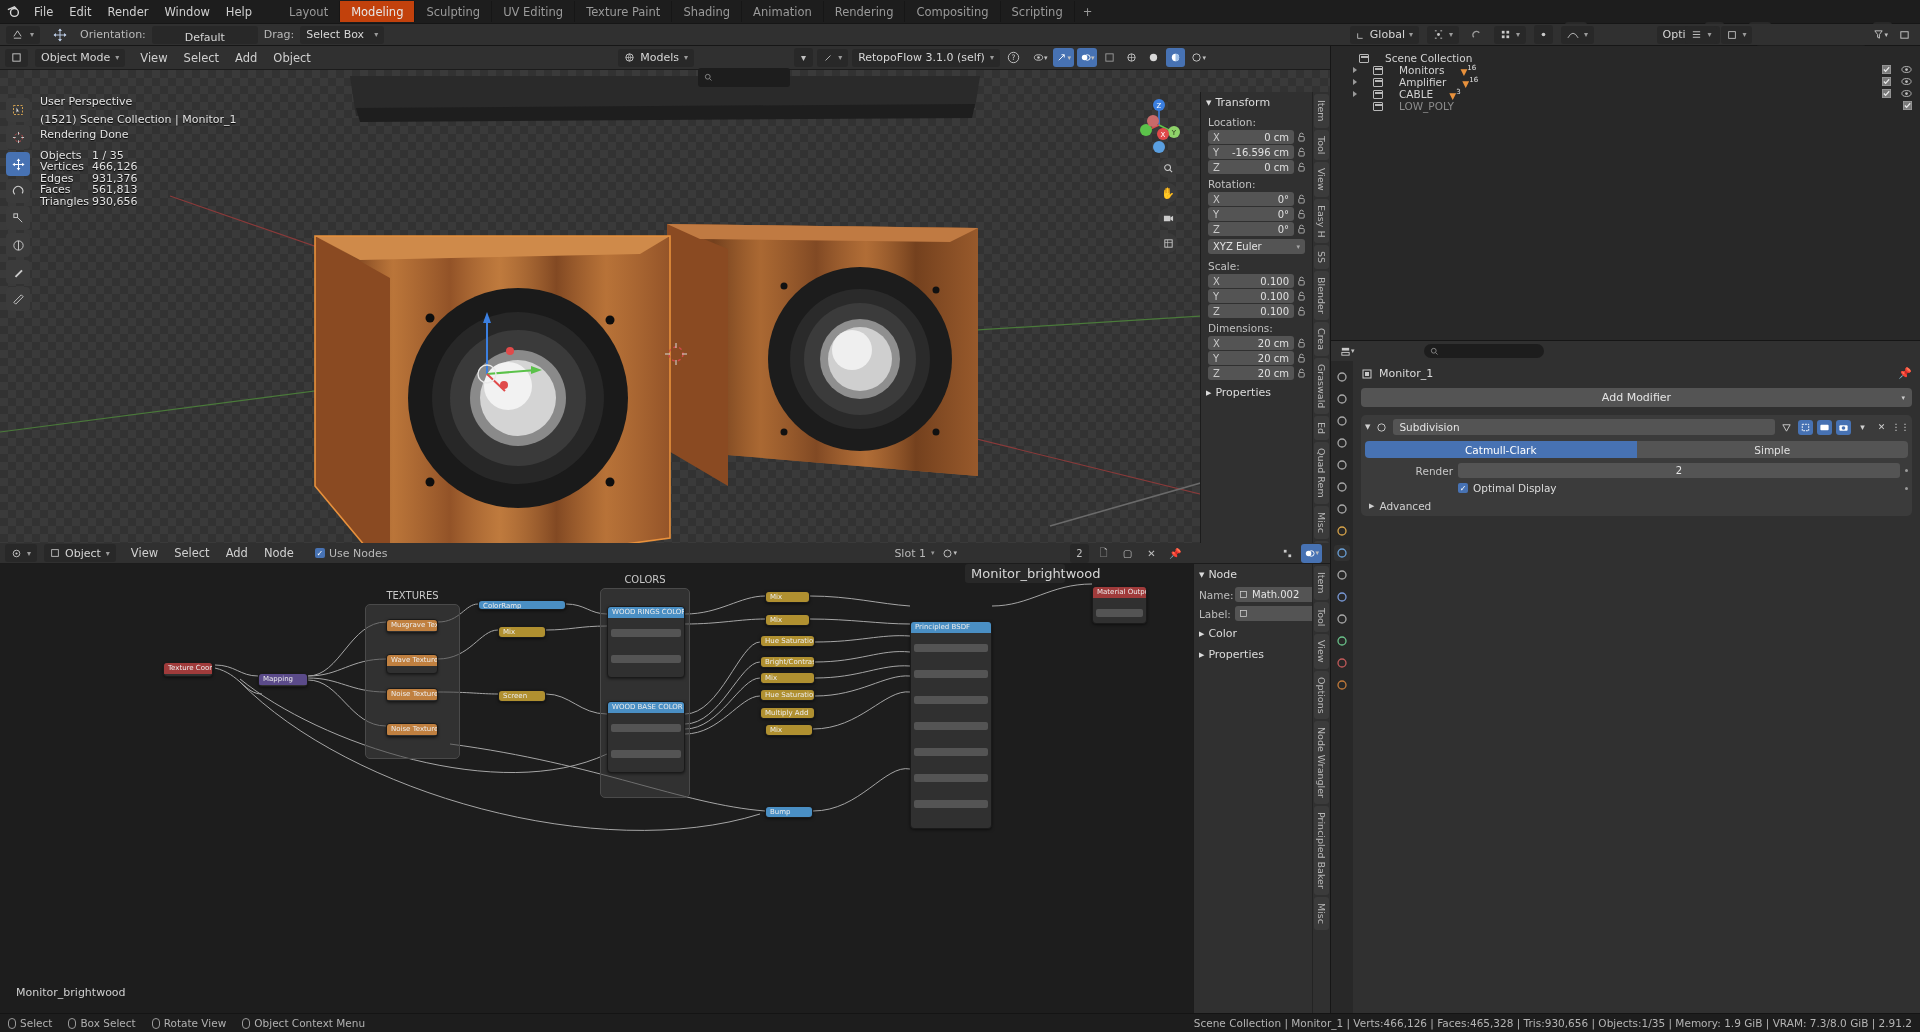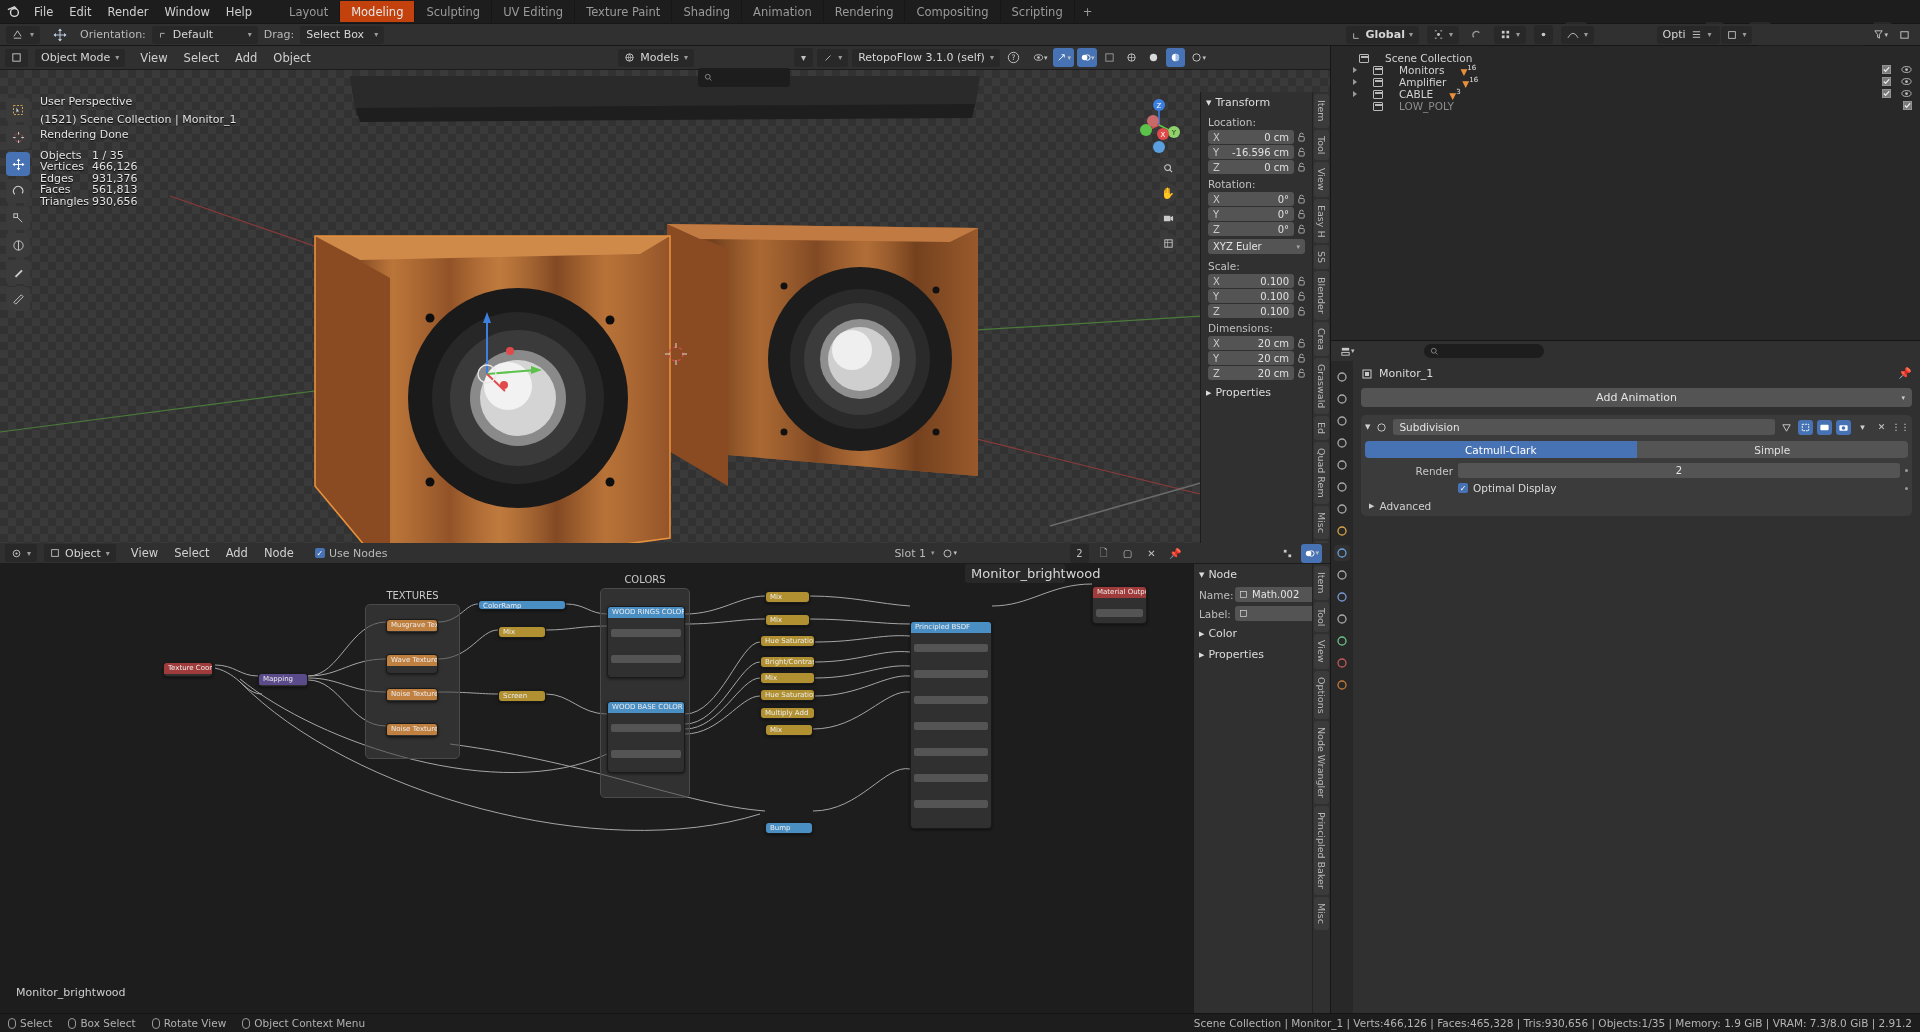--- a/index.html
+++ b/index.html
@@ -323,34 +323,34 @@
         </svg>
       <span class="chev">▾</span>
     </div>
     <div style="width:28px;display:flex;justify-content:center;">
       <svg width="14" height="14" viewBox="0 0 14 14">
           <path d="M7 1 v12 M1 7 h12" stroke="#b9c9e2" stroke-width="1"></path>
           <path d="M7 0.5 l-2 2.5 h4 z M7 13.5 l-2 -2.5 h4 z M0.5 7 l2.5 -2 v4 z M13.5 7 l-2.5 -2 v4 z" fill="#b9c9e2"></path>
         </svg>
     </div>
     <span class="lbl">Orientation:</span>
-    <div class="dropdown" style="width:106px;">
+    <div class="dropdown" style="width:106px;flex-direction:column;">
       <svg width="10" height="10" viewBox="0 0 12 12">
           <path d="M3 9 L3 4 L8 4" stroke="#c0c0c0" stroke-width="1" fill="none"></path>
         </svg>
       <span>Default</span>
       <span class="chev">▾</span>
     </div>
     <span class="lbl">Drag:</span>
     <div class="dropdown" style="width:84px;">
       <span>Select Box</span>
       <span class="chev">▾</span>
     </div>
 
-    <div style="margin-left:auto;display:flex;align-items:center;gap:8px;margin-right:320px;font-weight:bold;">
+    <div style="margin-left:auto;display:flex;align-items:center;gap:8px;margin-right:320px;">
       <div class="dropdown" style="gap:4px;">
         <svg width="10" height="10" viewBox="0 0 12 12">
             <path d="M2 10 L2 4 M2 10 L8 10" stroke="#c9c9c9" stroke-width="1"></path>
           </svg>
         <span>Global</span>
         <span class="chev">▾</span>
       </div>
       <div class="dropdown">
         <svg width="11" height="11" viewBox="0 0 12 12">
             <circle cx="6" cy="6" r="1.6" fill="#c9c9c9"></circle>
@@ -1025,21 +1025,21 @@
           </div>
           <div class="node" style="left: 760px; top: 125px; width: 55px; height: 12px;">
             <div class="node-head" style="background: rgb(176, 144, 48);">Hue Saturation Value</div>
           </div>
           <div class="node" style="left: 760px; top: 143px; width: 55px; height: 12px;">
             <div class="node-head" style="background: rgb(176, 144, 48);">Multiply Add</div>
           </div>
           <div class="node" style="left: 765px; top: 160px; width: 48px; height: 12px;">
             <div class="node-head" style="background: rgb(176, 144, 48);">Mix</div>
           </div>
-          <div class="node" style="left: 765px; top: 258px; width: 48px; height: 12px;">
+          <div class="node" style="left: 765px; top: 242px; width: 48px; height: 12px;">
             <div class="node-head" style="background: rgb(74, 143, 196);">Bump</div>
           </div>
           <div class="node" style="left: 910px; top: 57px; width: 82px; height: 208px;">
             <div class="node-head" style="background: rgb(74, 143, 196);">Principled BSDF</div>
             <div class="node-body">
               <div class="nrow">
                 <span></span>
               </div>
               <div class="nfield"></div>
               <div class="nrow">
@@ -1380,21 +1380,21 @@
       <div class="breadcrumb">
         <svg width="12" height="12" viewBox="0 0 12 12">
             <rect x="2" y="2" width="8" height="8" fill="none" stroke="#c9c9c9" stroke-width="1"></rect>
             <rect x="4" y="4" width="4" height="4" fill="#c9c9c9"></rect>
           </svg>
         <span>Monitor_1</span>
         <span style="margin-left:auto;color:#9a9a9a;">📌</span>
       </div>
 
       <div class="addmod">
-        <span>Add Animation</span>
+        <span>Add Modifier</span>
         <span style="position:absolute;right:7px;font-size:7px;color:#cfcfcf;">▾</span>
       </div>
 
       <div class="modbox">
         <div class="mod-head">
           <span style="font-size:7px;color:#cfcfcf;">▼</span>
           <span class="mod-ic">
             <svg width="11" height="11" viewBox="0 0 12 12">
                 <circle cx="6" cy="6" r="4" fill="none" stroke="#cfcfcf" stroke-width="1"></circle>
               </svg>

